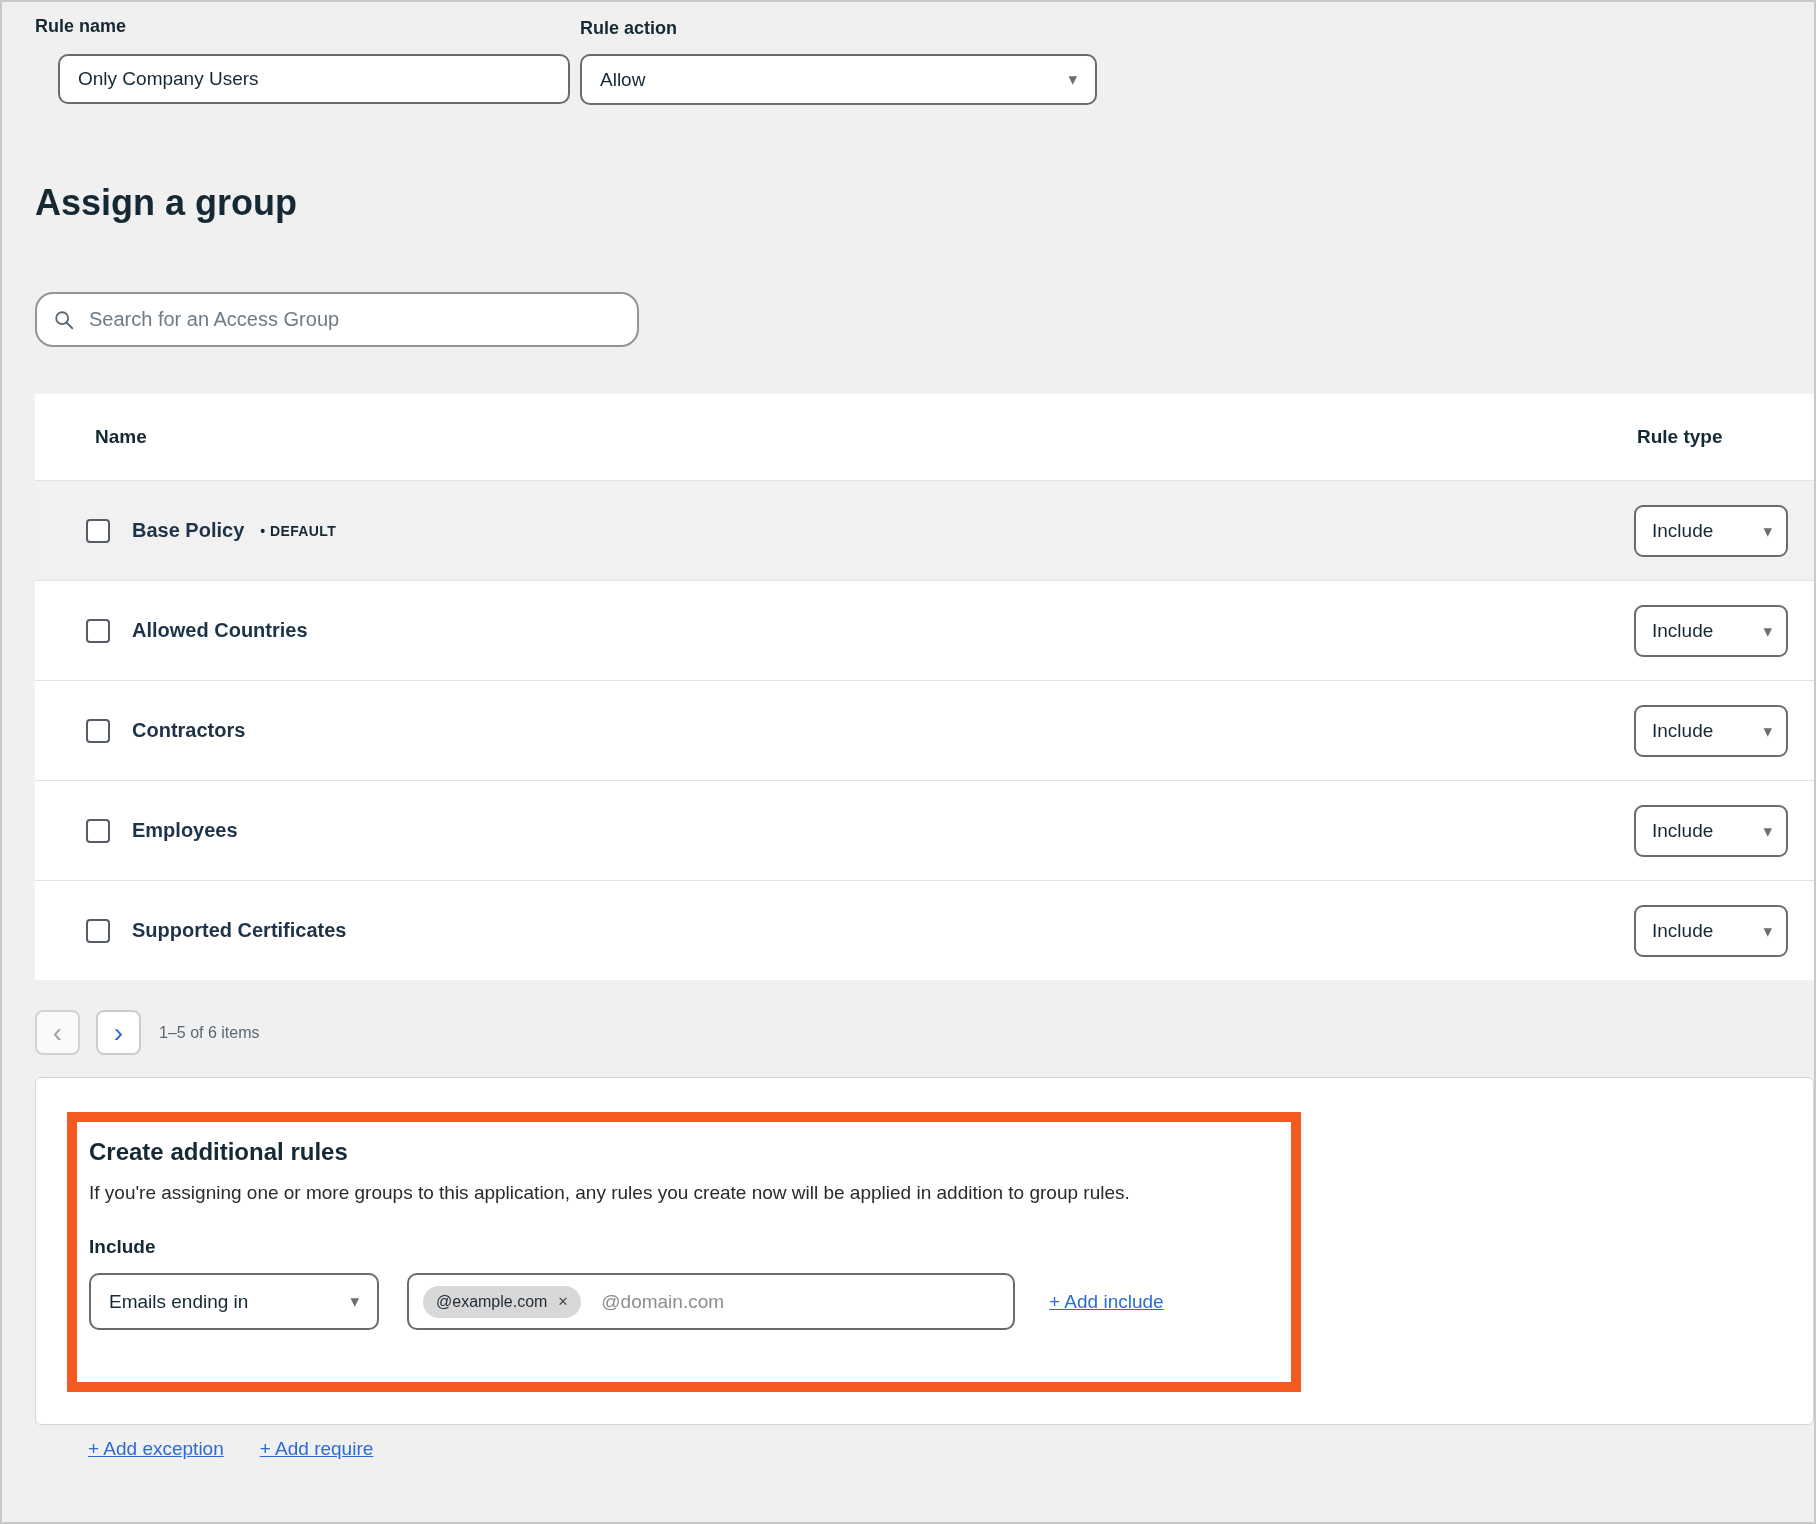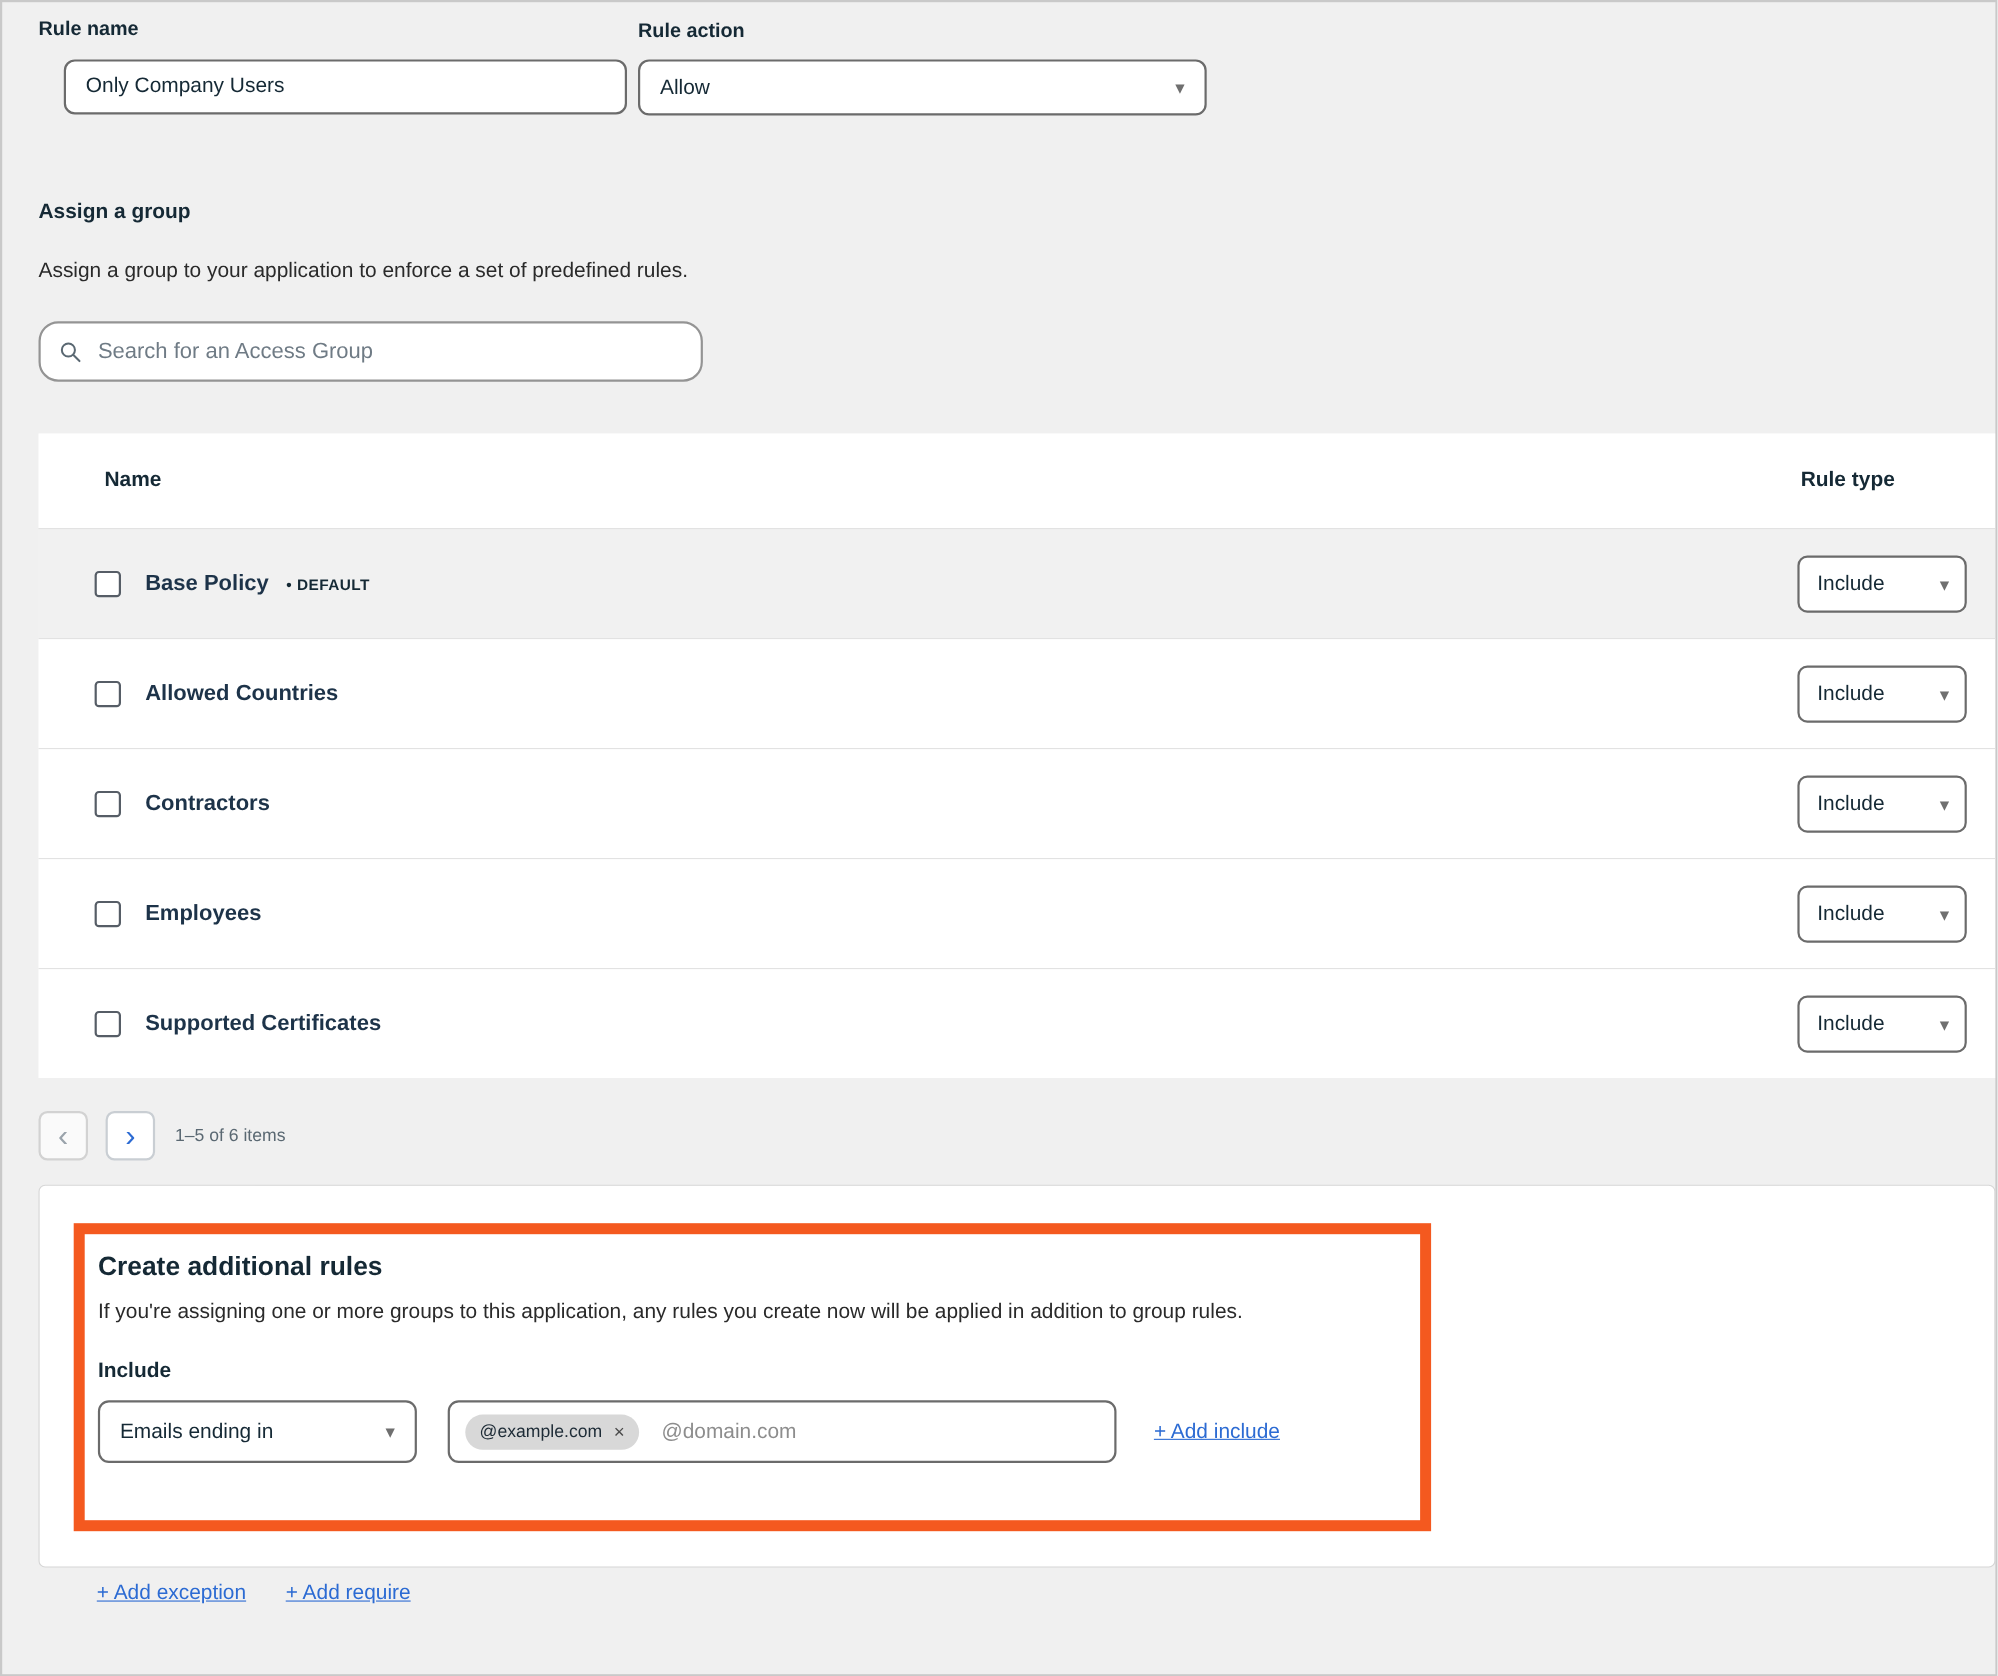--- a/index.html
+++ b/index.html
@@ -42,21 +42,21 @@
     align-items: center;
     justify-content: space-between;
     padding: 0 18px;
     font-size: 19px;
     color: #152935;
     cursor: pointer;
   }
   .rule-action-select { left: 578px; top: 52px; width: 517px; height: 51px; }
   .caret { color: #6f6f6f; font-size: 17px; line-height: 1; }
   
-  .section-title { position: absolute; left: 33px; top: 180px; font-size: 19px; font-weight: bold; }
+  .section-title { position: absolute; left: 33px; top: 180px; font-size: 36px; font-weight: bold; }
   .section-desc { position: absolute; left: 33px; top: 234px; font-size: 19px; color: #2a2a2a; }
   .search-box {
     position: absolute;
     left: 33px; top: 290px; width: 604px; height: 55px;
     background: #ffffff;
     border: 2px solid #949494;
     border-radius: 18px;
     display: flex;
     align-items: center;
     padding: 0 16px;
@@ -185,21 +185,20 @@
   <div class="field-label lbl-rule-name">Rule name</div>
   <input class="text-input rule-name-input" type="text" value="Only Company Users" style="">
 
   <div class="field-label lbl-rule-action">Rule action</div>
   <div class="select-box rule-action-select">
     <span>Allow</span>
     <span class="caret">▾</span>
   </div>
 
   <div class="section-title">Assign a group</div>
-  <div class="section-desc">Assign a group to your application to enforce a set of predefined rules.</div>
 
   <div class="search-box">
     <svg width="22" height="22" viewBox="0 0 24 24">
       <circle cx="10" cy="10" r="6.5" fill="none" stroke="#5a6872" stroke-width="2"></circle>
       <line x1="15" y1="15" x2="21" y2="21" stroke="#5a6872" stroke-width="2" stroke-linecap="round"></line>
     </svg>
     <input type="text" placeholder="Search for an Access Group" style="">
   </div>
 
   <div class="group-table">

